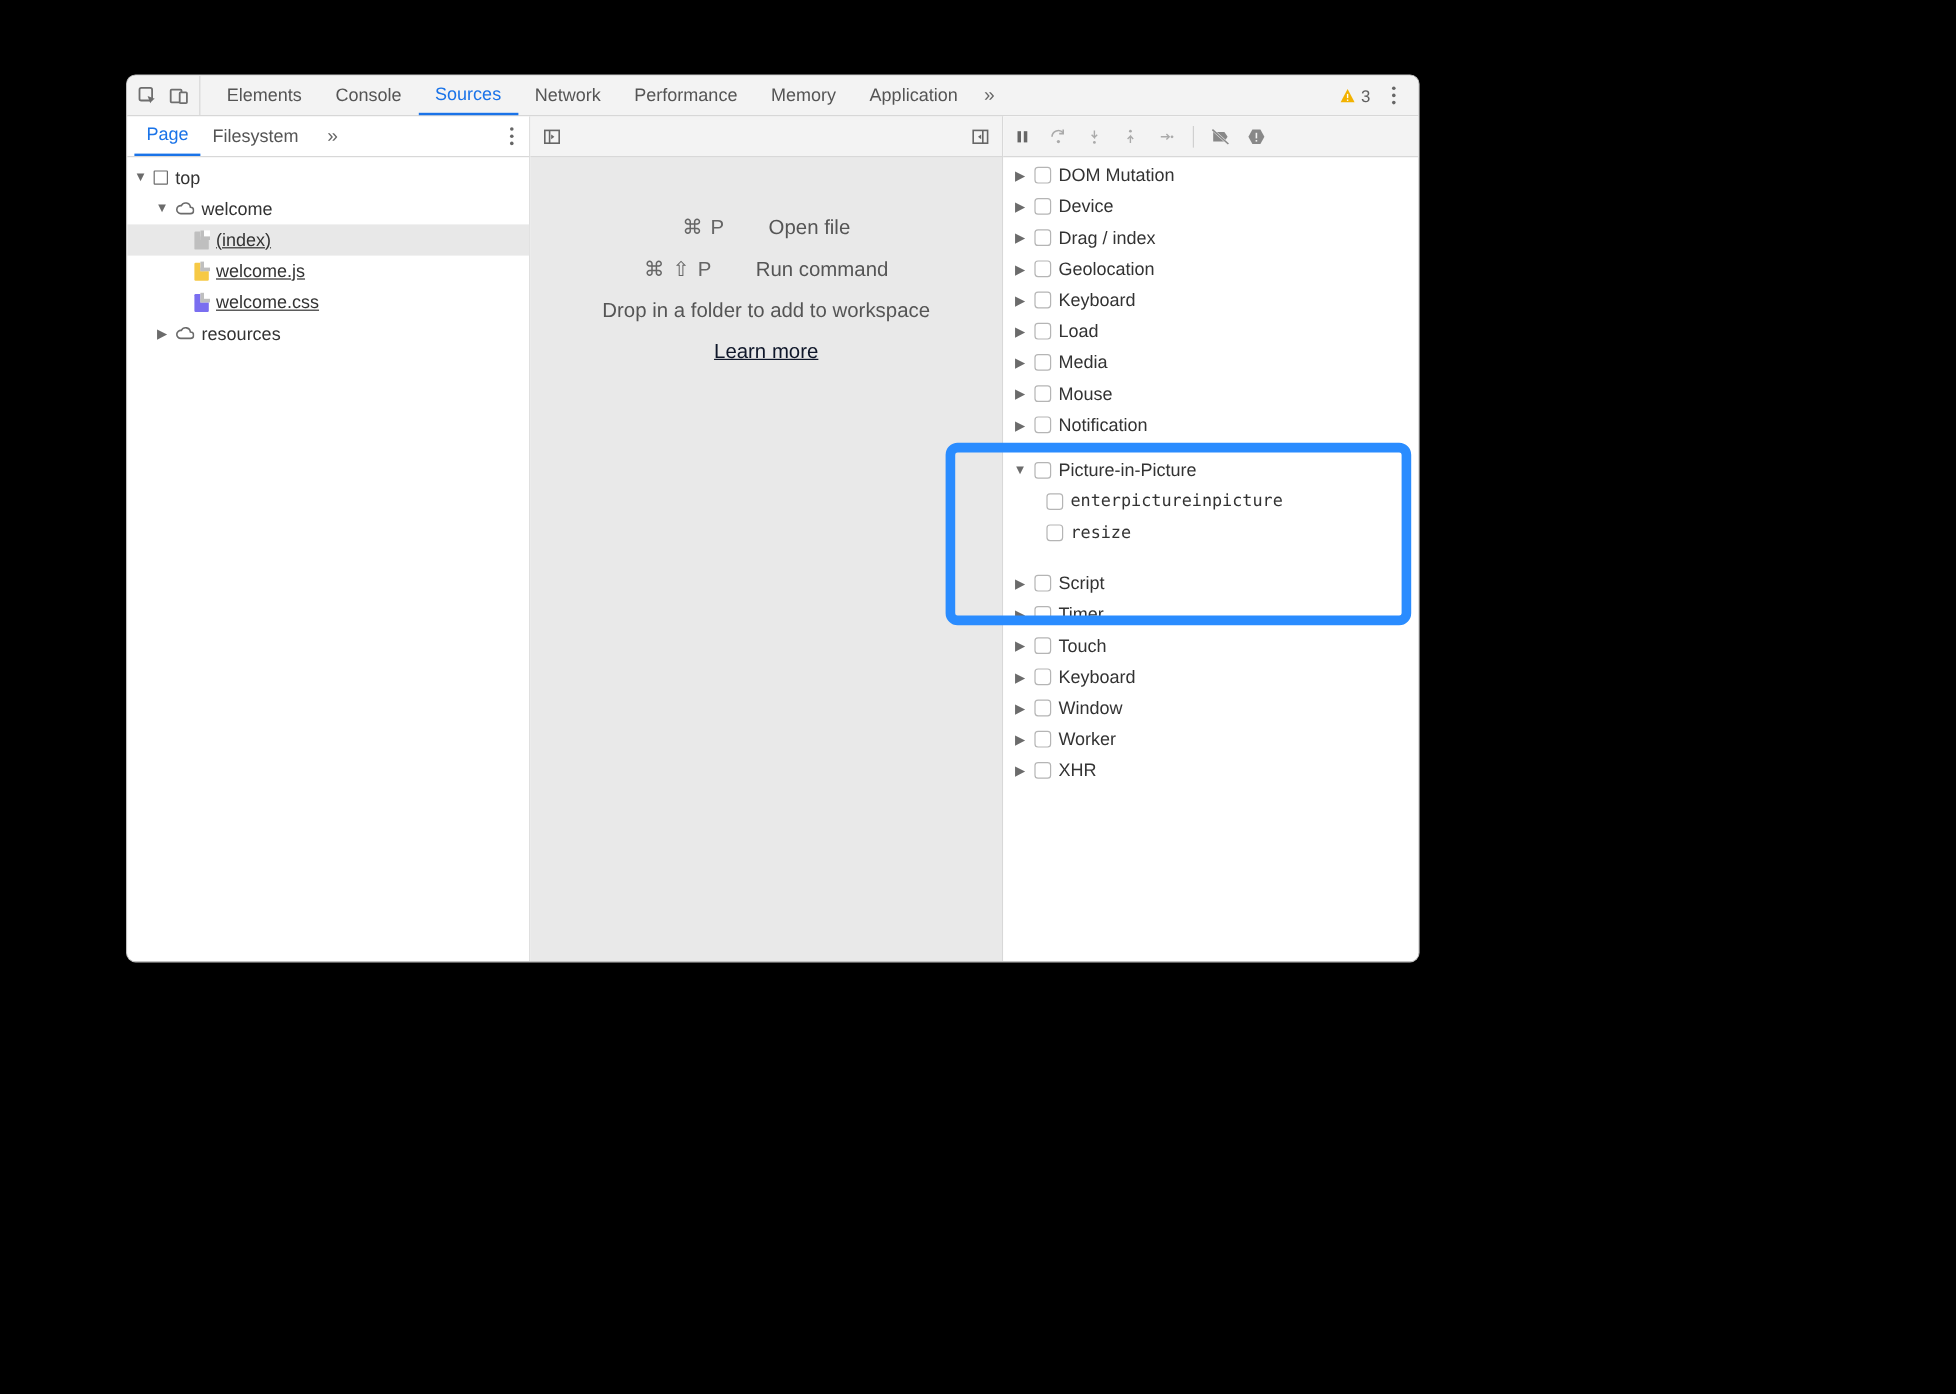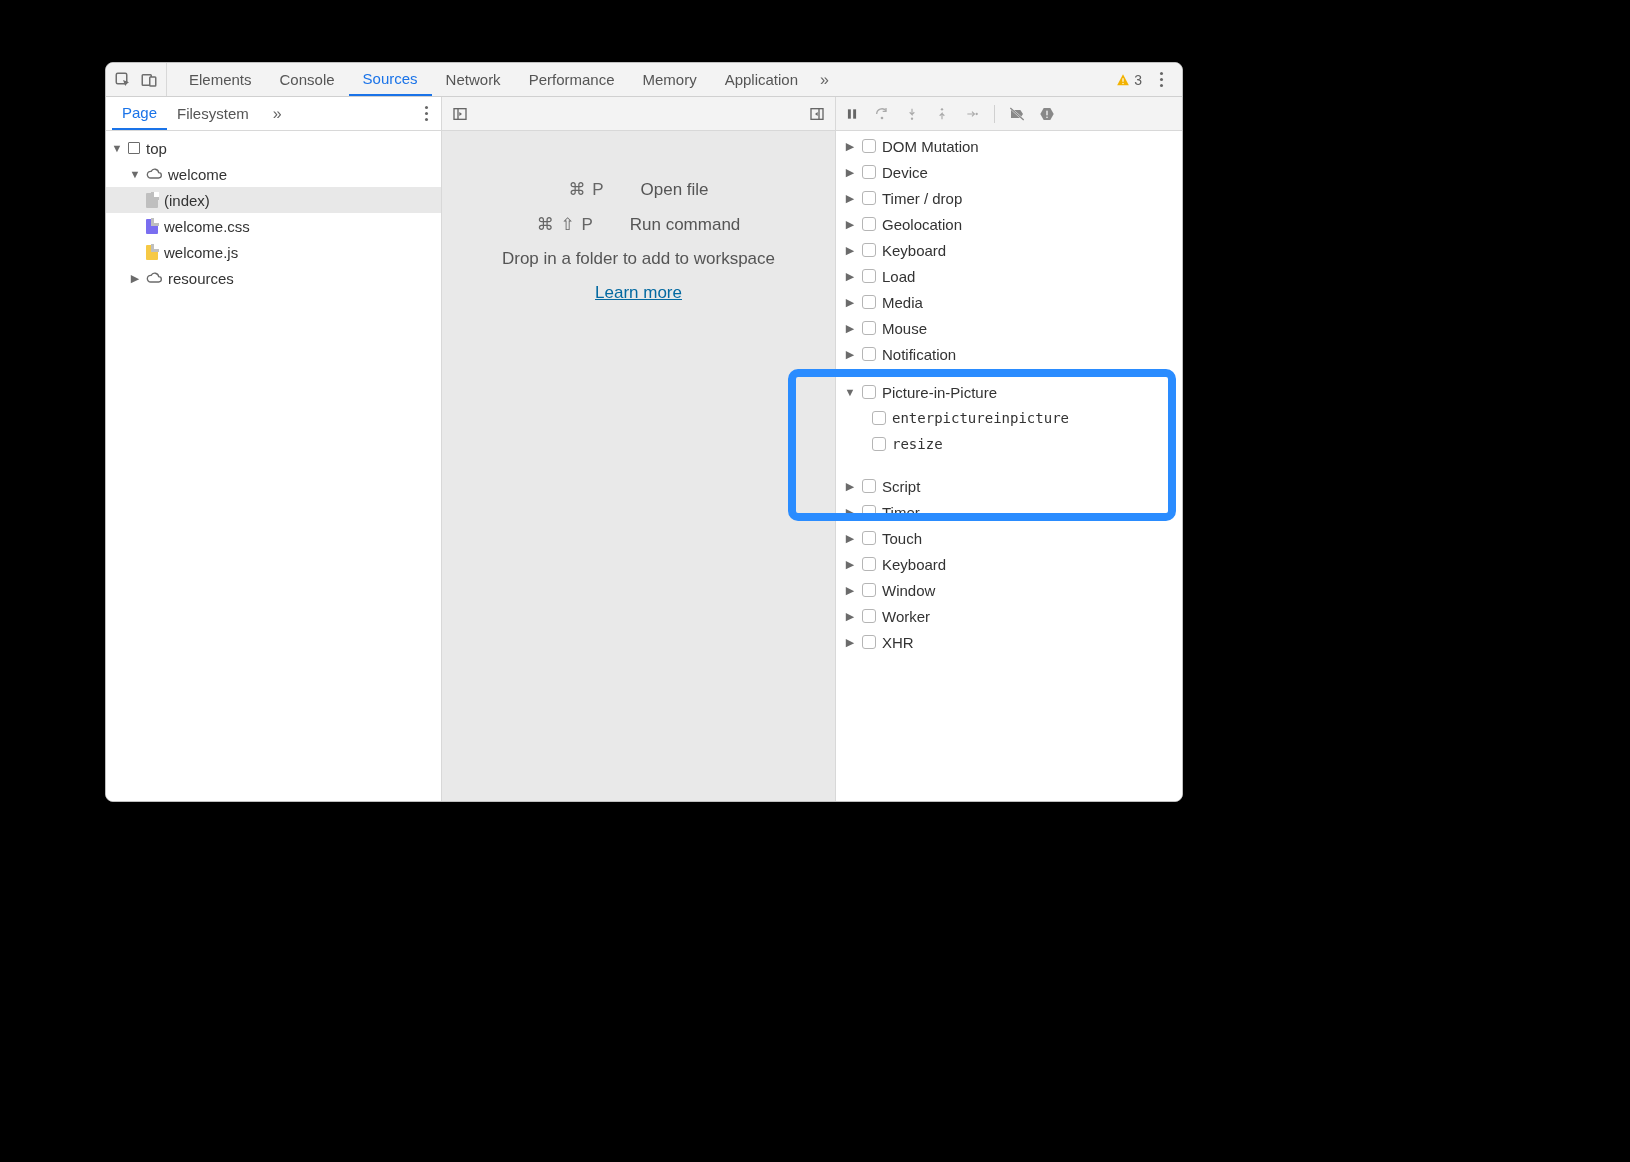--- a/index.html
+++ b/index.html
@@ -79,28 +79,28 @@
     .tree-row.sel{background:#e8e8e8;}
     .arrow{width:10px;display:inline-flex;justify-content:center;color:#6b6b6b;font-size:11px;}
     .arrow.blank{visibility:hidden;}
     .ico{width:16px;height:16px;display:inline-flex;align-items:center;justify-content:center;}
     .ico.frame{border:1.5px solid #6b6b6b;width:12px;height:12px;border-radius:1px;}
     .ico.cloud svg{width:18px;height:14px;}
     .ico.doc{background:#bfbfbf;width:12px;height:15px;border-radius:1px;position:relative;}
     .ico.doc::after{content:"";position:absolute;right:-1px;top:-1px;width:5px;height:5px;background:#fff;border-bottom:3px solid #bfbfbf;border-left:3px solid #bfbfbf;}
     .ico.doc.js{background:#f6c945;}
     .ico.doc.css{background:#7a6ef0;}
-    .indent-1{padding-left:24px;} .indent-2{padding-left:24px;}
+    .indent-1{padding-left:24px;} .indent-2{padding-left:40px;text-decoration:underline;}
     
     .center-top{height:34px;border-bottom:1px solid #d8d8d8;background:#f3f3f3;display:flex;align-items:center;justify-content:space-between;padding:0 8px;}
     .nav-ico{width:20px;height:20px;display:flex;align-items:center;justify-content:center;color:#666;}
     .center-body{flex:1;display:flex;flex-direction:column;align-items:center;justify-content:flex-start;padding-top:48px;gap:14px;color:#555;font-size:17px;}
     .kbd-row{display:flex;align-items:baseline;gap:36px;}
     .kbd{color:#666;letter-spacing:1px;}
-    .link{color:#0369a1;text-decoration:underline;}
+    .link{color:#0f172a;text-decoration:underline;}
     
     .dbg-bar{height:34px;border-bottom:1px solid #d8d8d8;background:#f3f3f3;display:flex;align-items:center;padding:0 6px;gap:10px;}
     .dbg-ico{width:20px;height:20px;color:#888;display:flex;align-items:center;justify-content:center;}
     .dbg-bar .spacer{width:1px;height:18px;background:#d0d0d0;margin:0 2px;}
     
     .bp-list{flex:1;overflow:visible;font-size:15px;color:#333;padding:2px 0;position:relative;}
     .bp-row{display:flex;align-items:center;height:26px;gap:6px;padding-left:8px;}
     .cbox{width:14px;height:14px;border:1.5px solid #b5b5b5;border-radius:3px;background:#fff;flex:none;}
     .bp-row .arrow{width:12px;}
     .mono{font-family:Menlo,Consolas,monospace;font-size:14px;}
@@ -187,27 +187,27 @@
           </span>
           <span>welcome</span>
         </div>
         <div class="tree-row indent-2 sel">
           <span class="arrow blank">▸</span>
             <span class="ico doc"></span>
           <span>(index)</span>
         </div>
         <div class="tree-row indent-2">
           <span class="arrow blank">▸</span>
+            <span class="ico doc js"></span>
+          <span>welcome.js</span>
+        </div>
+        <div class="tree-row indent-2">
+          <span class="arrow blank">▸</span>
             <span class="ico doc css"></span>
           <span>welcome.css</span>
-        </div>
-        <div class="tree-row indent-2">
-          <span class="arrow blank">▸</span>
-            <span class="ico doc js"></span>
-          <span>welcome.js</span>
         </div>
         <div class="tree-row indent-1">
           <span class="arrow">▶</span>
           <span class="ico cloud">
             <svg viewBox="0 0 24 16" fill="none" stroke="#6b6b6b" stroke-width="2">
                 <path d="M7 14a5 5 0 1 1 .7-9.95A6 6 0 0 1 19 6a4 4 0 0 1 0 8H7z"></path>
               </svg>
           </span>
           <span>resources</span>
         </div>
@@ -303,21 +303,21 @@
             <span>DOM Mutation</span>
           </div>
         <div class="bp-row">
             <span class="arrow">▶</span>
             <span class="cbox"></span>
             <span>Device</span>
           </div>
         <div class="bp-row">
             <span class="arrow">▶</span>
             <span class="cbox"></span>
-            <span>Timer / drop</span>
+            <span>Drag / index</span>
           </div>
         <div class="bp-row">
             <span class="arrow">▶</span>
             <span class="cbox"></span>
             <span>Geolocation</span>
           </div>
         <div class="bp-row">
             <span class="arrow">▶</span>
             <span class="cbox"></span>
             <span>Keyboard</span>

